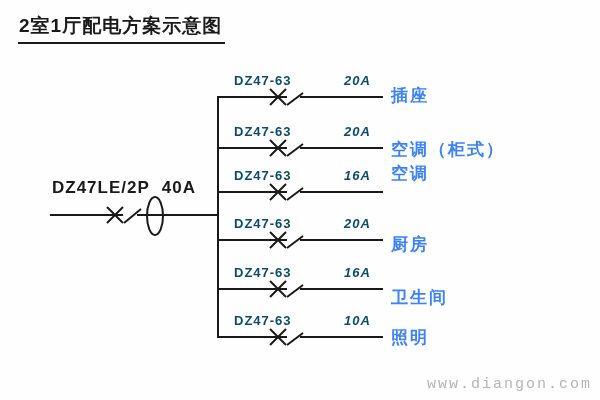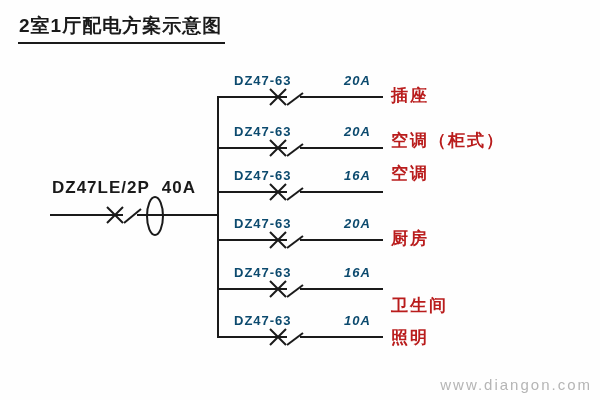--- a/index.html
+++ b/index.html
@@ -43,27 +43,27 @@
     color: #0c4a6e;
     letter-spacing: 1px;
     line-height: 20px;
   }
   .b-model { left: 234px; }
   .b-rating { left: 344px; font-style: italic; }
   .b-load {
     left: 391px;
     font-size: 17px;
     font-weight: bold;
-    color: #b91c1c;
+    color: #3b82f6;
     letter-spacing: 2px;
     line-height: 20px;
   }
   .watermark {
     right: 8px; bottom: 7px;
-    font-family: Liberation Sans, sans-serif;
+    font-family: Liberation Mono, monospace;
     font-size: 15px;
     color: #b5b5b5;
     letter-spacing: 2px;
     text-align: right;
   }
   .stroke {
     stroke: #1a1a1a;
     stroke-width: 2;
     fill: none;
   }
@@ -135,33 +135,33 @@
   <div class="abs main-label">
     <span class="model">DZ47LE/2P</span><span class="rating">40A</span>
   </div>
 
   <div class="abs b-model" style="top:71px">DZ47-63</div>
   <div class="abs b-rating" style="top:71px">20A</div>
   <div class="abs b-load" style="top:86px">插座</div>
 
   <div class="abs b-model" style="top:122px">DZ47-63</div>
   <div class="abs b-rating" style="top:122px">20A</div>
-  <div class="abs b-load" style="top:131px">空调（柜式）</div>
+  <div class="abs b-load" style="top:140px">空调（柜式）</div>
 
   <div class="abs b-model" style="top:166px">DZ47-63</div>
   <div class="abs b-rating" style="top:166px">16A</div>
   <div class="abs b-load" style="top:164px">空调</div>
 
   <div class="abs b-model" style="top:214px">DZ47-63</div>
   <div class="abs b-rating" style="top:214px">20A</div>
-  <div class="abs b-load" style="top:229px">厨房</div>
+  <div class="abs b-load" style="top:235px">厨房</div>
 
   <div class="abs b-model" style="top:263px">DZ47-63</div>
   <div class="abs b-rating" style="top:263px">16A</div>
-  <div class="abs b-load" style="top:296px">卫生间</div>
+  <div class="abs b-load" style="top:288px">卫生间</div>
 
   <div class="abs b-model" style="top:311px">DZ47-63</div>
   <div class="abs b-rating" style="top:311px">10A</div>
   <div class="abs b-load" style="top:328px">照明</div>
 
   <div class="abs watermark">www.diangon.com</div>
 
 </div>
 
 </body></html>

